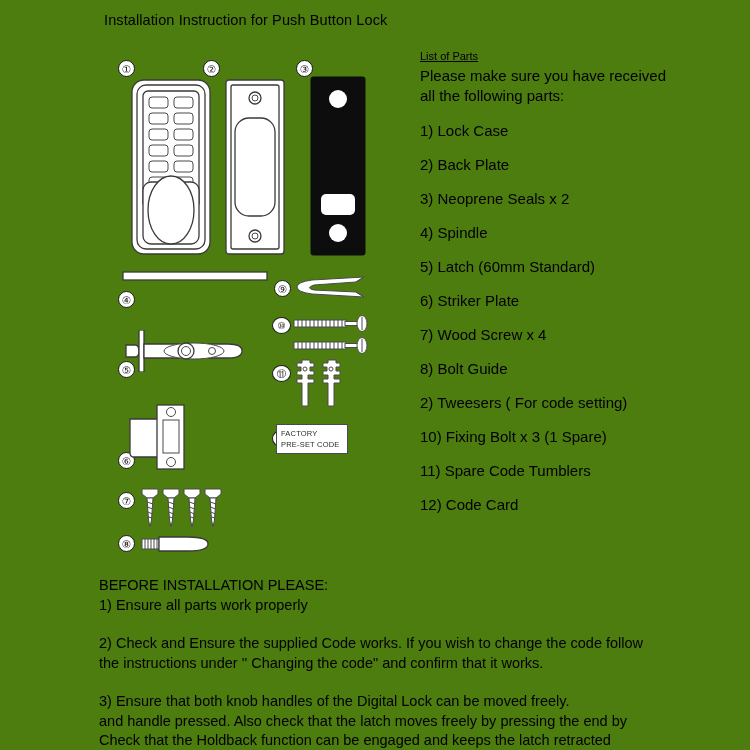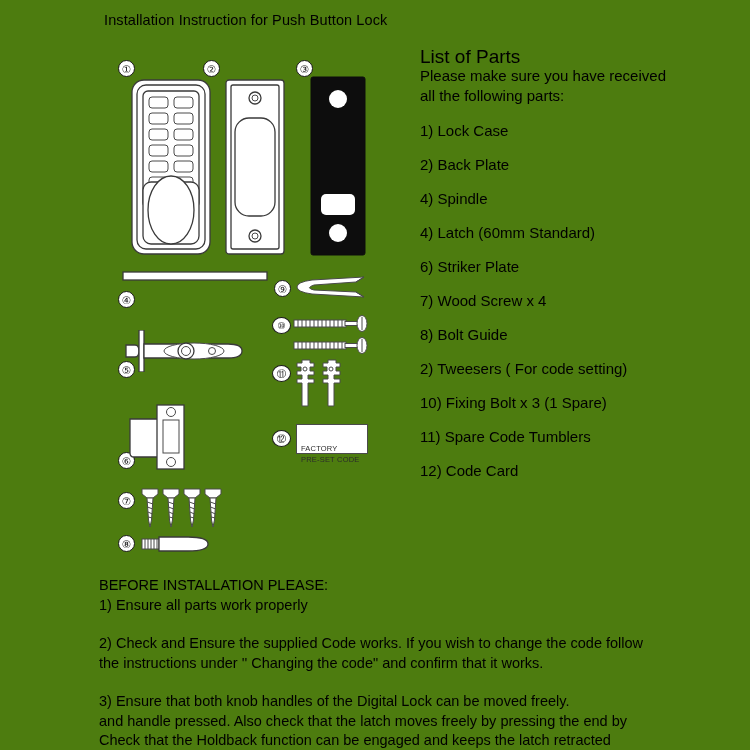--- a/index.html
+++ b/index.html
@@ -31,21 +31,22 @@
   }
 
   
   #parts-panel {
     position: absolute;
     left: 420px;
     top: 47px;
     width: 290px;
   }
   #parts-heading {
-    font-size: 19px;
+    font-size: 11px;
+    text-decoration: underline;
     line-height: 19px;
   }
   .parts-intro-line {
     font-size: 15px;
     line-height: 20px;
     white-space: nowrap;
   }
   #parts-items {
     margin-top: 15px;
   }
@@ -119,28 +120,28 @@
     stroke-width: 1;
   }
   .fill-w-on-k {
     fill: #ffffff;
     stroke: none;
   }
 
   
   #code-card {
     position: absolute;
-    left: 296px;
+    left: 276px;
     top: 424px;
     width: 72px;
     height: 30px;
     border: 1.2px solid #4a4a4a;
     background: #ffffff;
     box-sizing: border-box;
-    padding: 18px 0 0 4px;
+    padding: 3px 0 0 4px;
   }
   #code-card .cc-line {
     font-size: 7.5px;
     line-height: 11px;
     letter-spacing: 0.2px;
     color: #2b2b2b;
     white-space: nowrap;
   }
 </style>
 </head>
@@ -292,22 +293,23 @@
     <div class="cc-line">PRE-SET CODE</div>
   </div>
 
   <div id="parts-panel">
     <div id="parts-heading">List of Parts</div>
     <div class="parts-intro-line">Please make sure you have received</div>
     <div class="parts-intro-line">all the following parts:</div>
     <div id="parts-items">
         <div class="parts-item"><span>1) Lock Case</span></div>
         <div class="parts-item"><span>2) Back Plate</span></div>
+        <div class="parts-item"><span>3) Neoprene Seals  x 2</span></div>
         <div class="parts-item"><span>4) Spindle</span></div>
-        <div class="parts-item"><span>4) Latch (60mm Standard)</span></div>
+        <div class="parts-item"><span>5) Latch (60mm Standard)</span></div>
         <div class="parts-item"><span>6) Striker Plate</span></div>
         <div class="parts-item"><span>7) Wood Screw x 4</span></div>
         <div class="parts-item"><span>8) Bolt Guide</span></div>
         <div class="parts-item"><span>2) Tweesers ( For code setting)</span></div>
         <div class="parts-item"><span>10) Fixing Bolt x 3 (1 Spare)</span></div>
         <div class="parts-item"><span>11) Spare Code Tumblers</span></div>
         <div class="parts-item"><span>12) Code Card</span></div>
       </div>
   </div>
 

